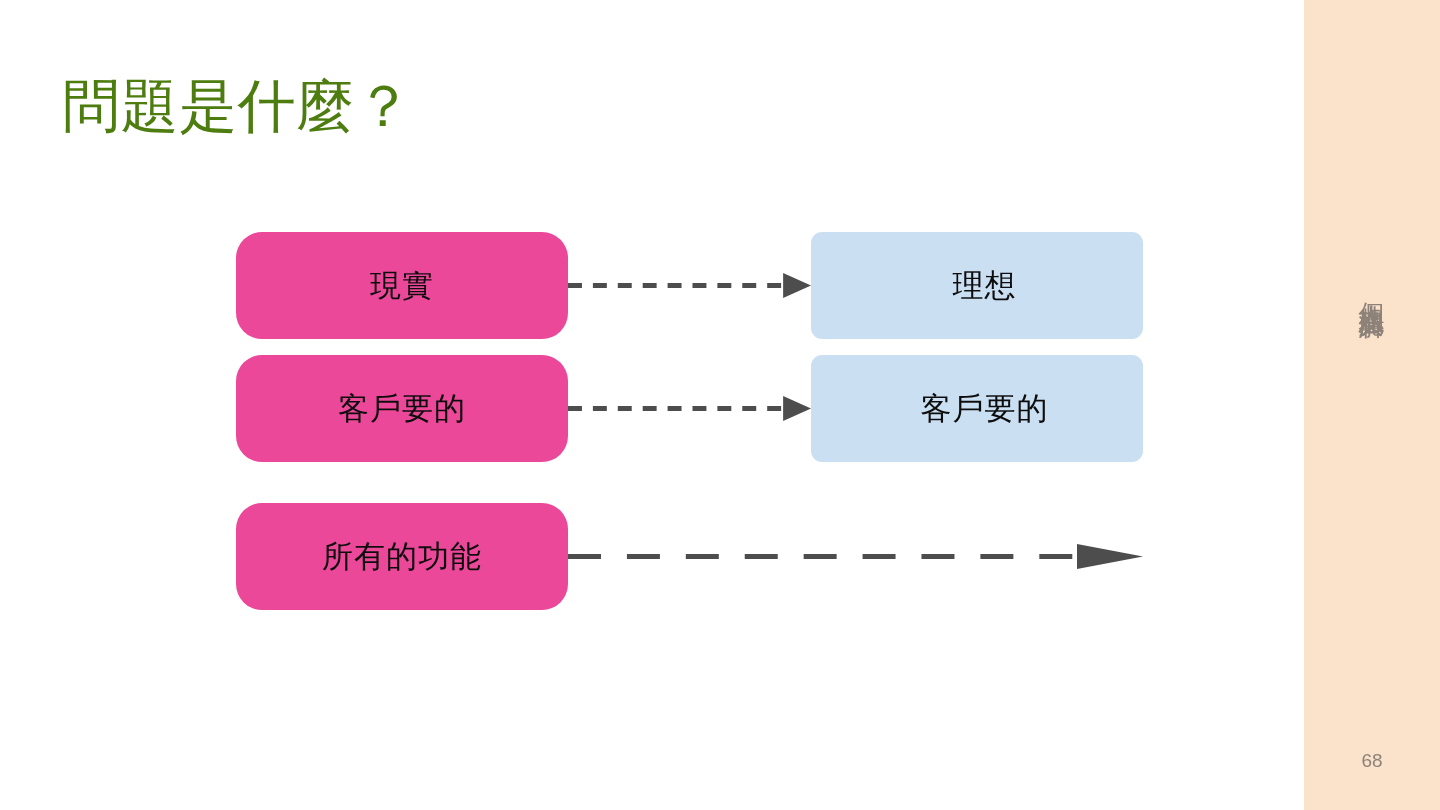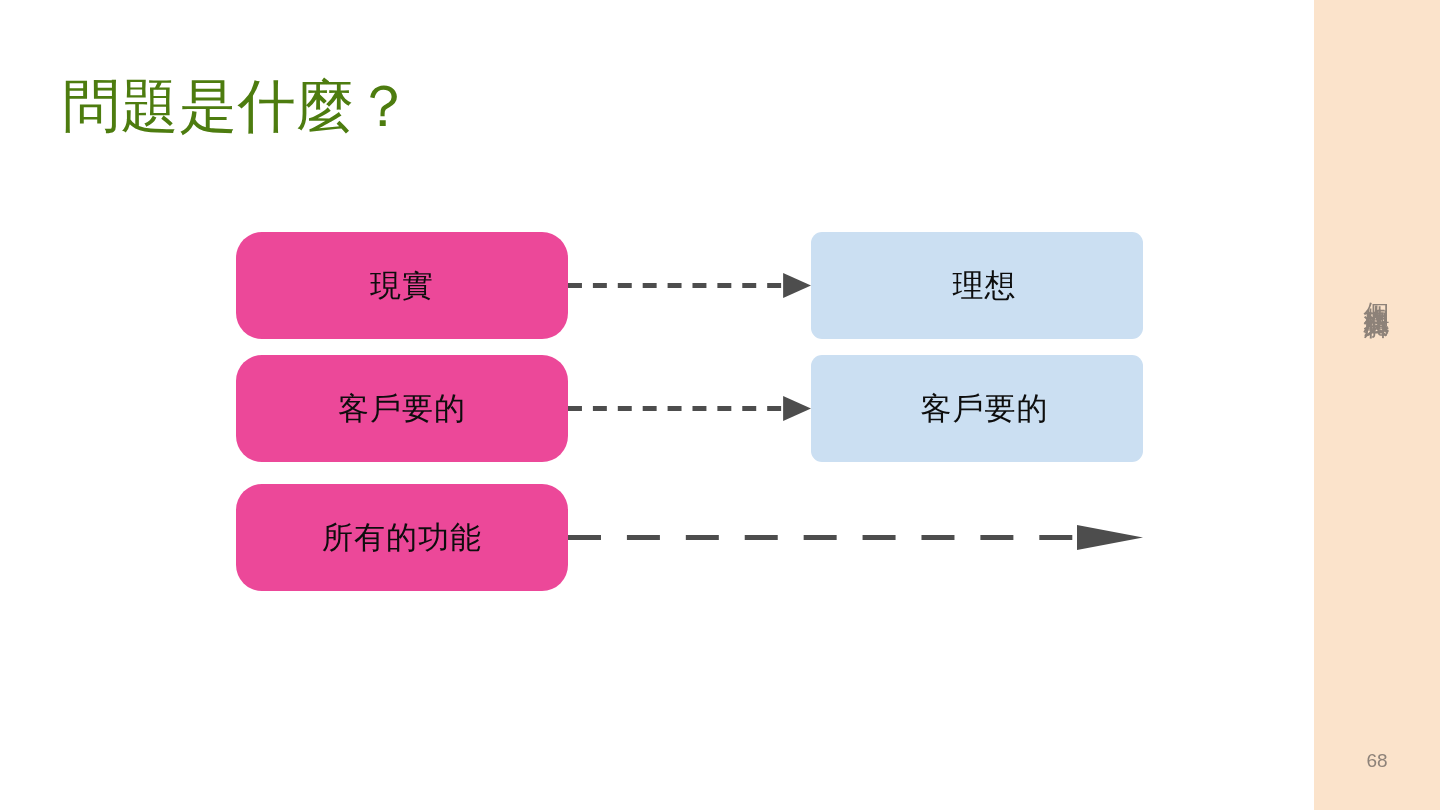--- a/index.html
+++ b/index.html
@@ -46,21 +46,21 @@
     position: absolute;
     left: 236px;
     width: 907px;
     height: 107px;
     display: flex;
     align-items: center;
   }
 
   .flow-row.row-0 { top: 232px; }
   .flow-row.row-1 { top: 355px; }
-  .flow-row.row-2 { top: 484px; }
+  .flow-row.row-2 { top: 503px; }
 
   .node {
     width: 332px;
     height: 107px;
     border-radius: 11px;
     display: flex;
     align-items: center;
     justify-content: center;
     font-size: 31px;
     font-weight: 500;
@@ -88,21 +88,21 @@
     width: 100%;
     height: 107px;
     overflow: visible;
   }
 
   
   .sidebar {
     position: absolute;
     right: 0;
     top: 0;
-    width: 126px;
+    width: 136px;
     height: 810px;
     background: #fbe3cb;
   }
 
   .sidebar-label {
     position: absolute;
     left: 0;
     right: 0;
     top: 282px;
     text-align: center;

